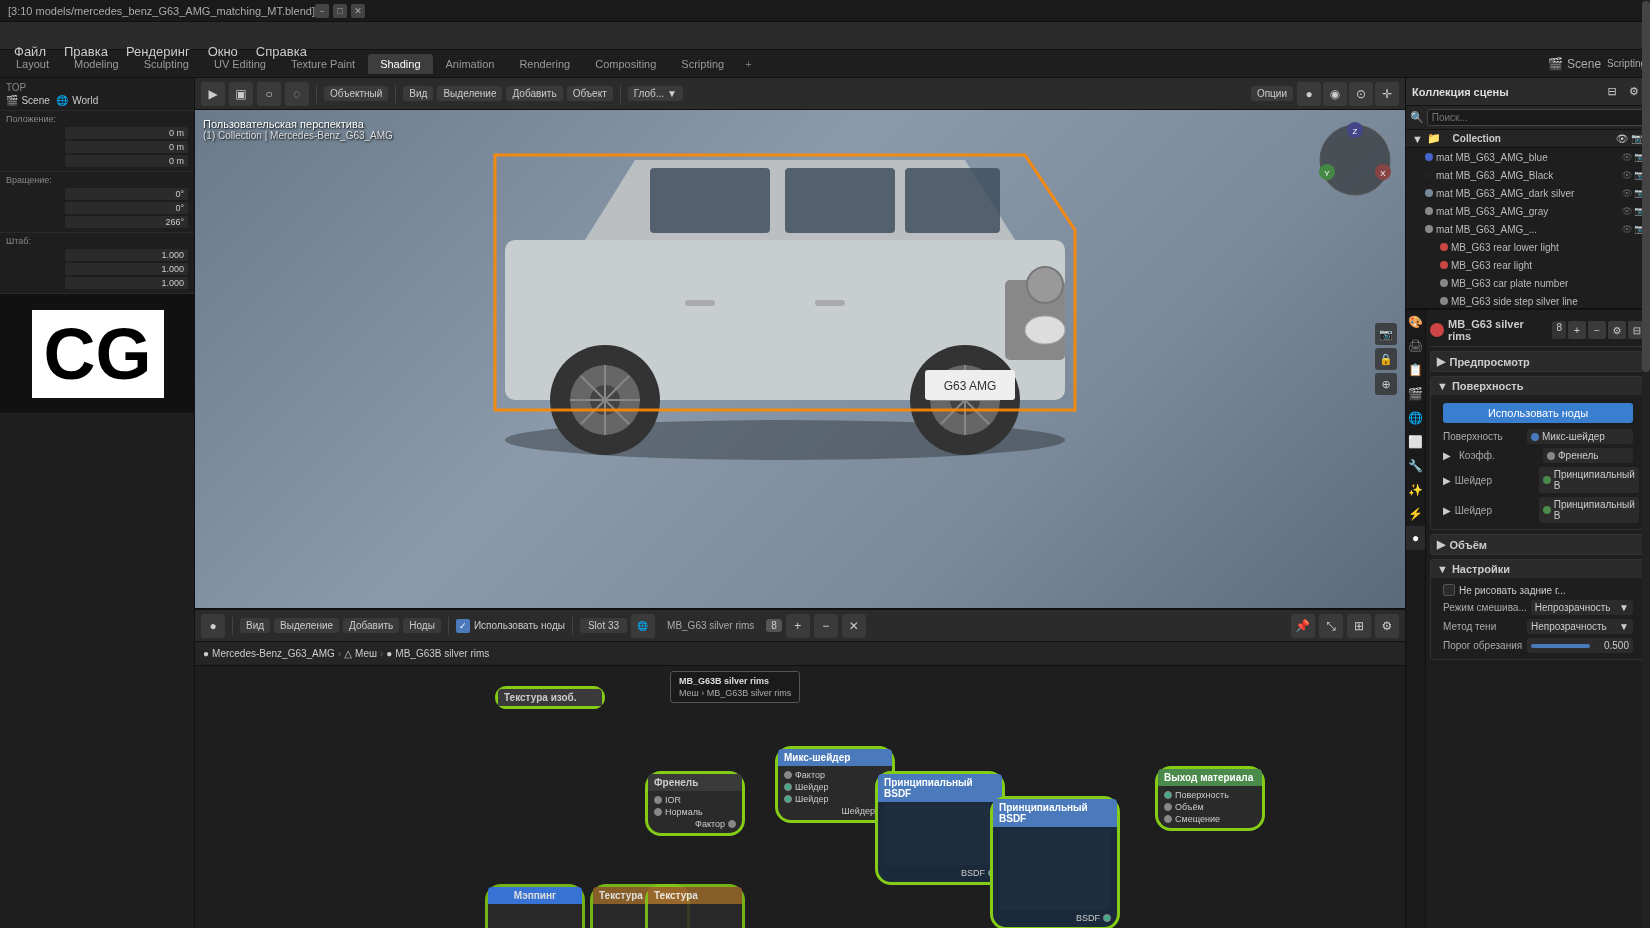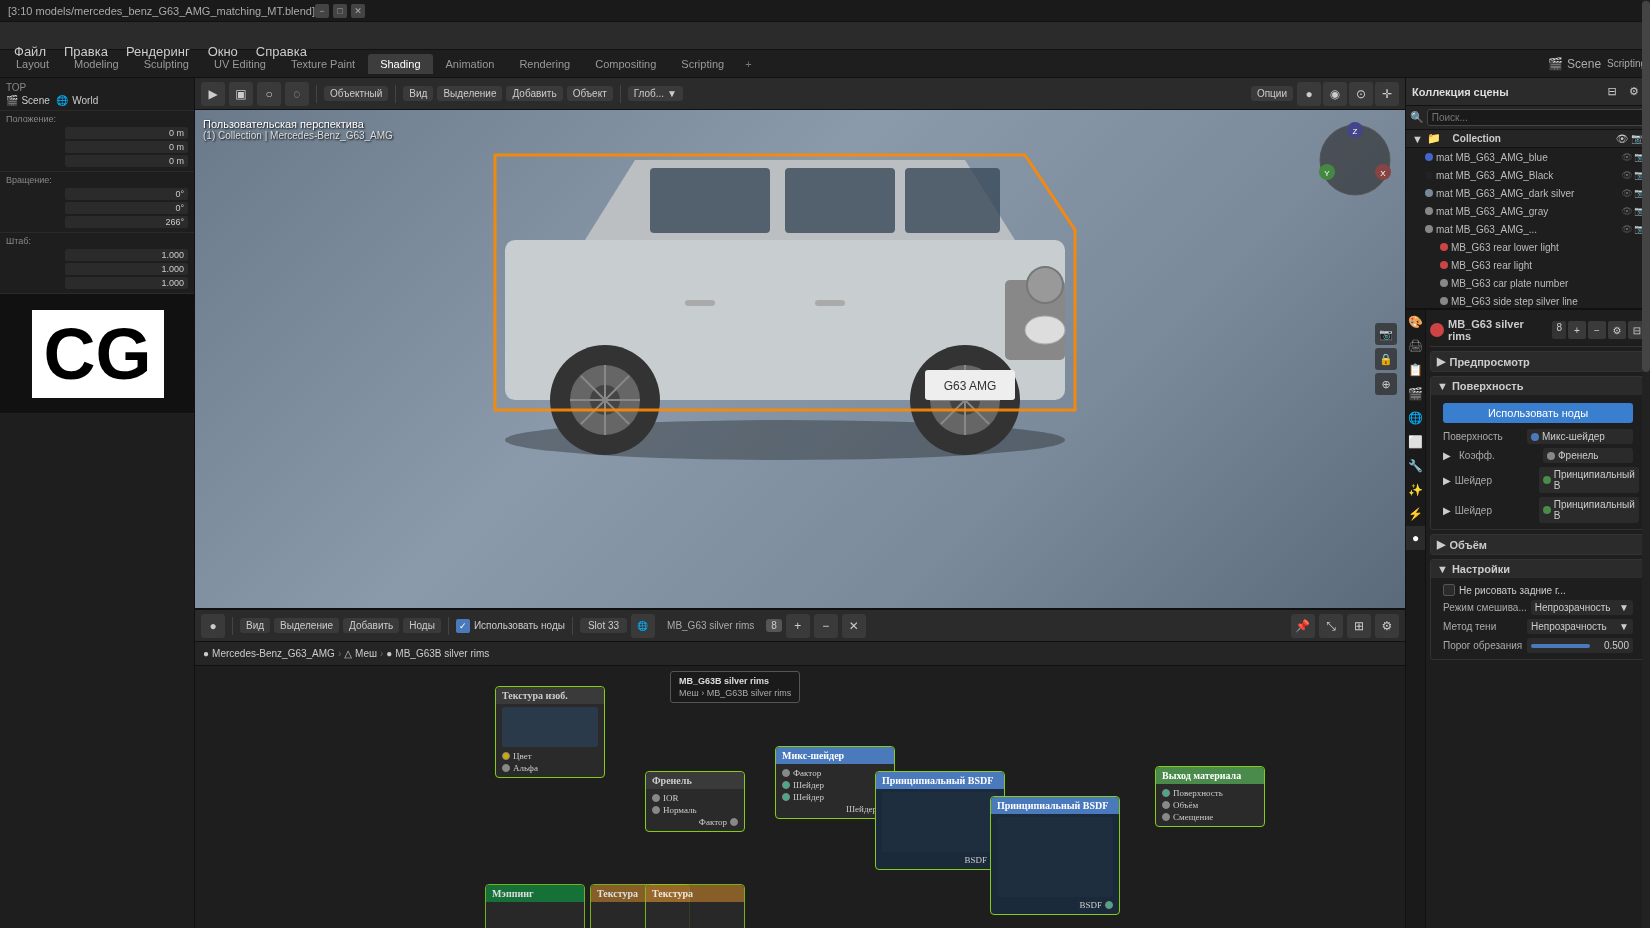--- a/index.html
+++ b/index.html
@@ -296,36 +296,35 @@
       flex: 1;
       position: relative;
       overflow: hidden;
       background: #1e1e1e;
     }
 
     
     .node {
       position: absolute;
       background: #2a2a2a;
-      border-radius: 4px;
-      border: 1px solid #84cc16;
+      border-radius: 16px;
+      border: 3px solid #84cc16;
       min-width: 100px;
       font-size: 9px;
-      font-family: Liberation Serif, serif;
     }
     .node-header {
       padding: 3px 6px;
       border-radius: 4px 4px 0 0;
       font-size: 10px;
       font-weight: bold;
     }
     .node-header.blue { background: #4a7abc; color: #fff; }
     .node-header.green { background: #4a8a4a; color: #fff; }
     .node-header.orange { background: #9a6a2a; color: #fff; }
-    .node-header.purple { background: #15803d; color: #fff; }
+    .node-header.purple { background: #3b82f6; color: #fff; text-align: center; }
     .node-header.dark { background: #3a3a3a; color: #ccc; }
     .node-body { padding: 3px 6px; }
     .node-row { display: flex; align-items: center; gap: 3px; padding: 1px 0; }
     .node-socket {
       width: 8px;
       height: 8px;
       border-radius: 50%;
       border: 1px solid #888;
     }
     .socket-yellow { background: #ccaa00; }
@@ -719,31 +718,20 @@
           <path d="M 640 610 Q 670 610 680 595" stroke="#888" stroke-width="1.5" fill="none" opacity="0.7"></path>
           <path d="M 760 580 Q 800 575 810 570" stroke="#4a8" stroke-width="1.5" fill="none" opacity="0.8"></path>
           <path d="M 920 570 Q 960 570 965 565" stroke="#4a8" stroke-width="1.5" fill="none" opacity="0.8"></path>
           <path d="M 1020 565 Q 1060 560 1065 555" stroke="#4a8" stroke-width="1.5" fill="none" opacity="0.8"></path>
 
           <path d="M 380 630 L 500 560" stroke="#777" stroke-width="1.5" fill="none" opacity="0.6"></path>
         </svg>
 
         <div class="node" style="left:300px; top:20px; width:110px;">
           <div class="node-header dark">Текстура изоб.</div>
-          <div class="node-body">
-            <div style="width:100%; height:40px; background:#2a3a4a; border-radius:2px; margin-bottom:3px;"></div>
-            <div class="node-row">
-                <div class="node-socket socket-yellow"></div>
-                <span style="font-size:9px;">Цвет</span>
-              </div>
-            <div class="node-row">
-                <div class="node-socket socket-gray"></div>
-                <span style="font-size:9px;">Альфа</span>
-              </div>
-          </div>
         </div>
 
         <div class="node" style="left:580px; top:80px; width:120px;">
           <div class="node-header blue">Микс-шейдер</div>
           <div class="node-body">
             <div class="node-row">
                 <div class="node-socket socket-gray"></div>
                 <span>Фактор</span>
               </div>
             <div class="node-row">

